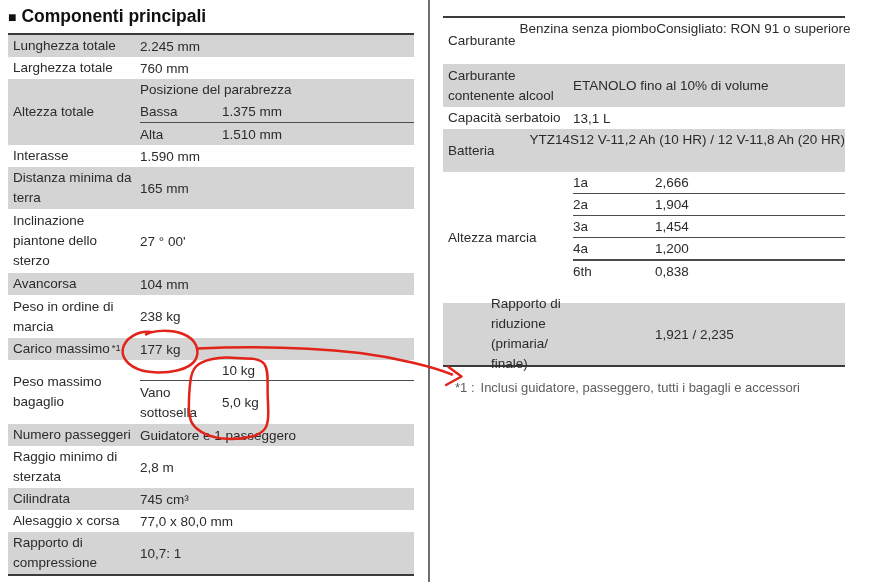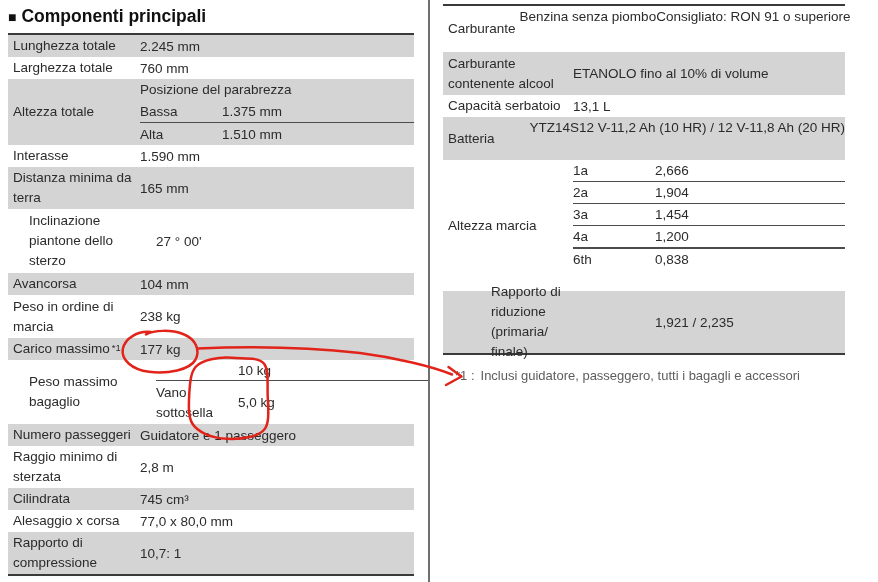--- a/index.html
+++ b/index.html
@@ -10,21 +10,21 @@
     --text:#2b2b2b;
     --footnote:#5d5d5d;
   }
   *{box-sizing:border-box;margin:0;padding:0;}
   html,body{width:878px;height:582px;background:#ffffff;overflow:hidden;}
   body{font-family:"Liberation Sans","DejaVu Sans",sans-serif;color:var(--text);position:relative;}
   .page{position:absolute;inset:0;}
 
   
   .left-col{position:absolute;left:8px;top:4px;width:406px;}
-  .right-col{position:absolute;left:443px;top:4px;width:402px;}
+  .right-col{position:absolute;left:443px;top:16px;width:402px;}
   .divider{position:absolute;left:428px;top:0;width:2px;height:582px;background:#6f6f6f;}
 
   
   .title{display:flex;align-items:center;font-size:17.5px;font-weight:700;color:#101010;height:25px;margin-bottom:4px;}
   .title .sq{font-size:14px;margin-right:5px;line-height:1;}
 
   
   .spec-table{border-top:2px solid var(--border);border-bottom:2px solid var(--border);width:100%;}
   .row{display:flex;width:100%;}
   .row.shade{background:var(--shade);}
@@ -37,21 +37,21 @@
 
   
   .val.multi{display:block;padding:0;}
   .subheader{height:22px;line-height:22px;}
   .subrow{display:flex;align-items:center;font-size:13.5px;}
   .subrow .subval{white-space:nowrap;}
   .innersep{height:1px;background:var(--innerline);width:100%;}
 
   
   .h22{height:22px;} .h42{height:42px;} .h43{height:43px;} .h46{height:46px;}
-  .h62{height:62px;} .h64{height:64px;margin-left:16px;} .h66{height:66px;}
+  .h62{height:62px;} .h64{height:64px;} .h66{height:66px;}
 
   
   .gearrows{display:block;width:100%;}
   .gearrow{display:flex;align-items:flex-end;height:21px;font-size:13.5px;}
 
   
   .footnote{margin-top:13px;padding-left:12px;font-size:13px;color:var(--footnote);white-space:nowrap;}
   .footnote .mk{margin-right:6px;}
 
   

